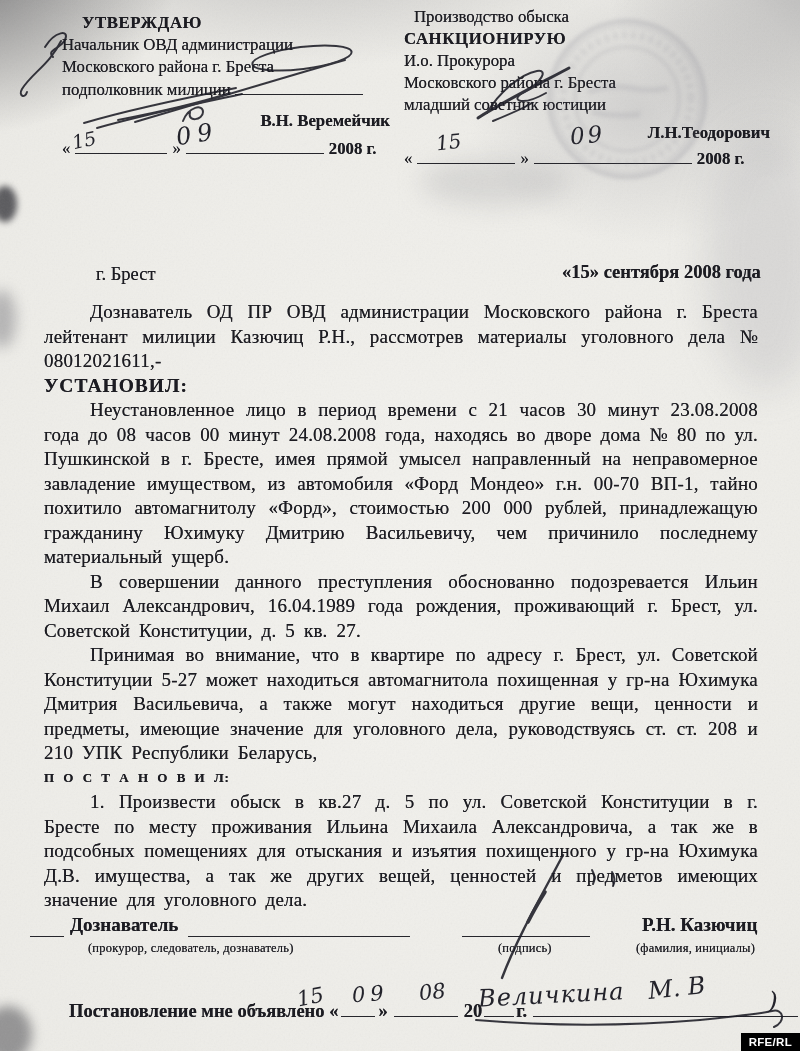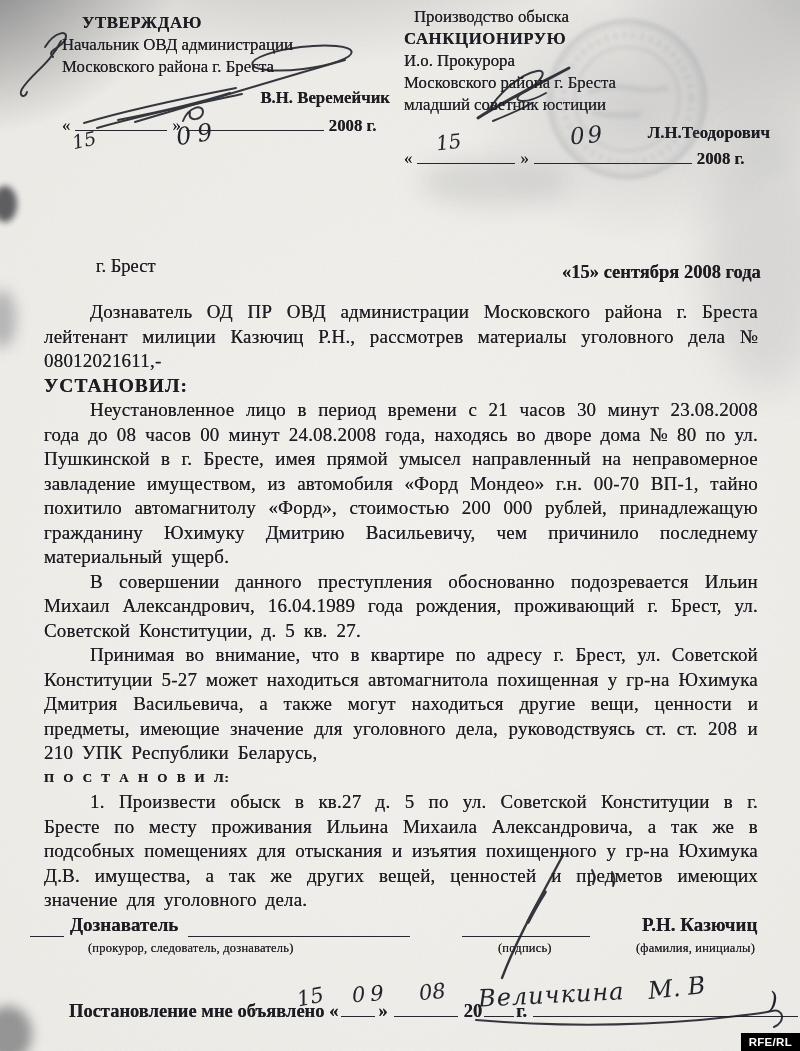--- a/index.html
+++ b/index.html
@@ -56,40 +56,44 @@
         <feTurbulence type="fractalNoise" baseFrequency="0.55" numOctaves="2" stitchTiles="stitch"></feTurbulence>
         <feColorMatrix type="saturate" values="0"></feColorMatrix>
       </filter>
     <rect width="800" height="1051" filter="url(#paperNoise)"></rect>
   </svg>
 
   <div class="abs doc hdrblk" style="left:62px;top:12px;width:342px;">
     <div class="b" style="margin-left:20px;letter-spacing:.6px;">УТВЕРЖДАЮ</div>
     <div>Начальник ОВД администрации</div>
     <div>Московского района  г. Бреста</div>
+    <div>
+      <span>подполковник милиции</span>
+      <span class="bl" style="width:128px"></span>
+    </div>
     <div class="b" style="text-align:right;padding-right:14px;margin-top:9px;">В.Н. Веремейчик</div>
     <div class="dl" style="margin-top:5px;">
       <span>«</span><span class="bl" style="width:92px"></span><span>»</span><span class="bl" style="width:138px"></span><span class="b">2008 г.</span>
     </div>
   </div>
 
   <div class="abs doc hdrblk" style="left:404px;top:6px;width:370px;">
     <div style="margin-left:10px;">Производство обыска</div>
     <div class="b" style="letter-spacing:.6px;">САНКЦИОНИРУЮ</div>
     <div>И.о. Прокурора</div>
     <div>Московского района г. Бреста</div>
     <div>младший советник юстиции</div>
     <div class="b" style="text-align:right;padding-right:4px;margin-top:6px;">Л.Н.Теодорович</div>
     <div class="dl" style="margin-top:3px;">
       <span>«</span><span class="bl" style="width:98px"></span><span>»</span><span class="bl" style="width:158px"></span><span class="b">2008 г.</span>
     </div>
   </div>
 
 
-  <div class="abs doc" style="left:96px;top:256px;font-size:18.5px;">г. Брест</div>
+  <div class="abs doc" style="left:96px;top:264px;font-size:18.5px;">г. Брест</div>
   <div class="abs doc b" style="left:562px;top:262px;font-size:18.5px;">«15» сентября 2008 года</div>
 
   <div id="body" class="abs doc">
     <p>Дознаватель ОД ПР ОВД администрации Московского района г. Бреста лейтенант милиции Казючиц Р.Н., рассмотрев материалы уголовного дела № 08012021611,-</p>
     <div class="ch" style="font-size:19.5px;">УСТАНОВИЛ:</div>
     <p>Неустановленное лицо в период времени с 21 часов 30 минут 23.08.2008 года до 08 часов 00 минут 24.08.2008 года, находясь во дворе дома № 80 по ул. Пушкинской в г. Бресте, имея прямой умысел направленный на неправомерное завладение имуществом, из автомобиля «Форд Мондео» г.н. 00-70 ВП-1, тайно похитило автомагнитолу «Форд», стоимостью 200 000 рублей, принадлежащую гражданину Юхимуку Дмитрию Васильевичу, чем причинило последнему материальный ущерб.</p>
     <p>В совершении данного преступления обоснованно подозревается Ильин Михаил Александрович, 16.04.1989 года рождения, проживающий г. Брест, ул. Советской Конституции, д. 5 кв. 27.</p>
     <p>Принимая во внимание, что в квартире по адресу г. Брест, ул. Советской Конституции 5-27 может находиться автомагнитола похищенная у гр-на Юхимука Дмитрия Васильевича, а также могут находиться другие вещи, ценности и предметы, имеющие значение для уголовного дела, руководствуясь ст. ст. 208 и 210 УПК Республики Беларусь,</p>
     <div class="ch" style="font-size:13px;">П О С Т А Н О В И Л:</div>
     <p>1. Произвести обыск в кв.27 д. 5 по ул. Советской Конституции в г. Бресте по месту проживания Ильина Михаила Александровича, а так же в подсобных помещениях для отыскания и изъятия похищенного у гр-на Юхимука Д.В. имущества, а так же других вещей, ценностей и предметов имеющих значение для уголовного дела.</p>

